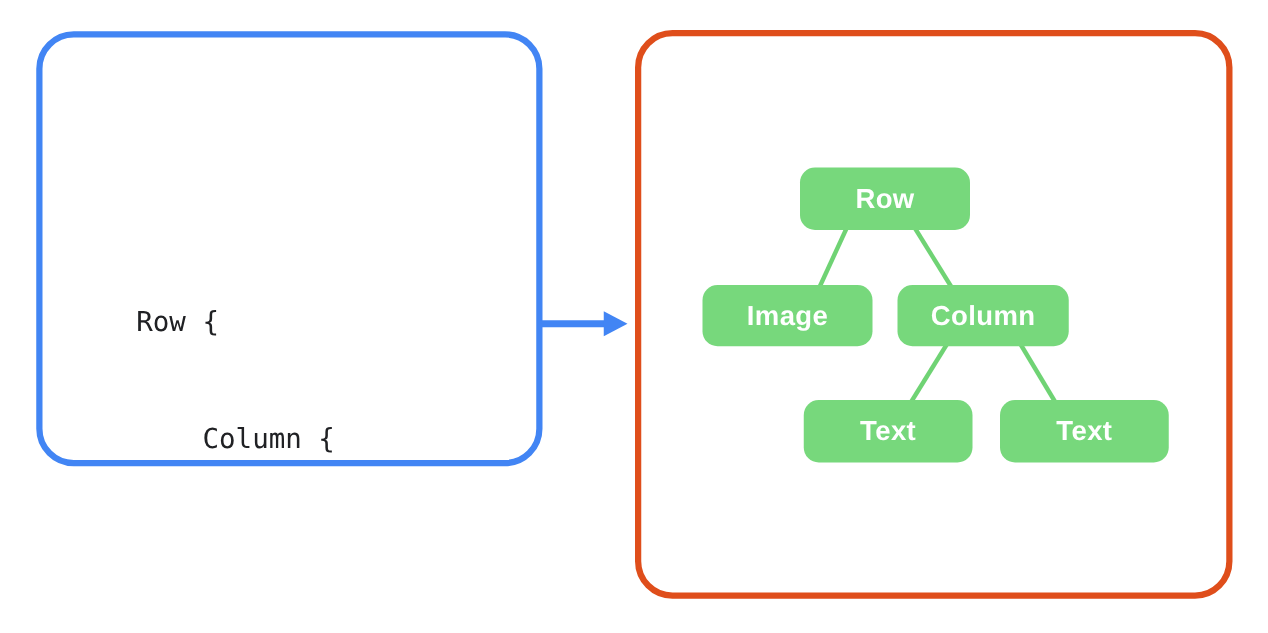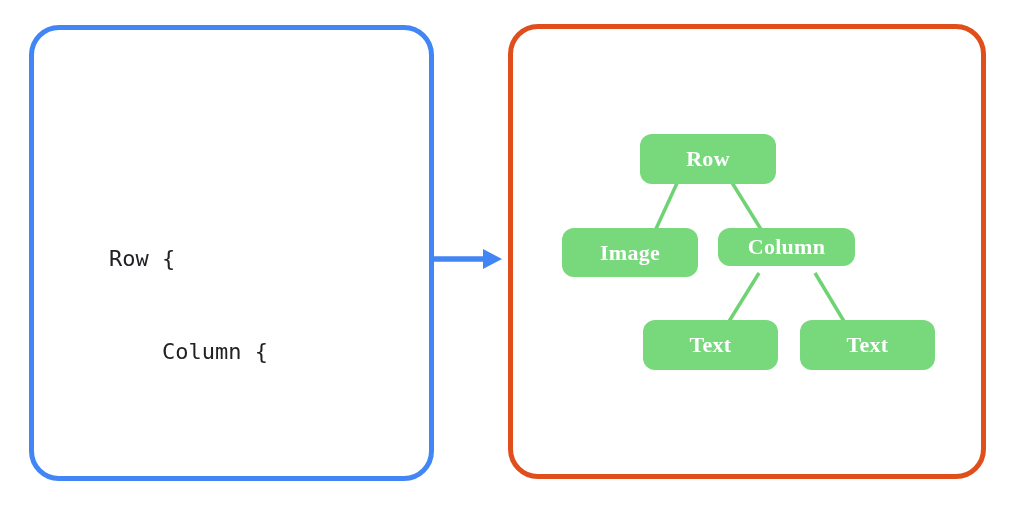--- a/index.html
+++ b/index.html
@@ -12,21 +12,21 @@
     overflow: hidden;
     font-family: "Liberation Sans", sans-serif;
   }
   .panel {
     position: absolute;
     background: #ffffff;
     border-radius: 30px;
   }
   .code-panel {
     left: 29px; top: 25px;
-    width: 405px; height: 456px;
+    width: 405px; height: 348px;
     border: 5px solid #4285F4;
   }
   .tree-panel {
     left: 508px; top: 24px;
     width: 478px; height: 455px;
     border: 5px solid #DF4E1B;
   }
   .code {
     position: absolute;
     left: 75px; top: 151px; 
@@ -51,25 +51,24 @@
     width: 136px; height: 50px;
     background: #77D87C;
     border-radius: 12px;
     display: flex;
     align-items: center;
     justify-content: center;
     color: #ffffff;
     font-size: 22px;
     font-weight: bold;
     letter-spacing: 0.3px;
-    font-family: Liberation Serif, serif;
   }
   .node-row    { left: 127px; top: 105px; }
   .node-image  { left: 49px;  top: 199px; height: 49px; }
-  .node-column { left: 205px; top: 199px; width: 137px; height: 38px; }
+  .node-column { left: 205px; top: 199px; width: 137px; height: 49px; }
   .node-text1  { left: 130px; top: 291px; width: 135px; }
   .node-text2  { left: 287px; top: 291px; width: 135px; }
 </style>
 </head>
 <body>
 
 <div class="stage">
 
   <div class="panel code-panel">
     <div class="code">

